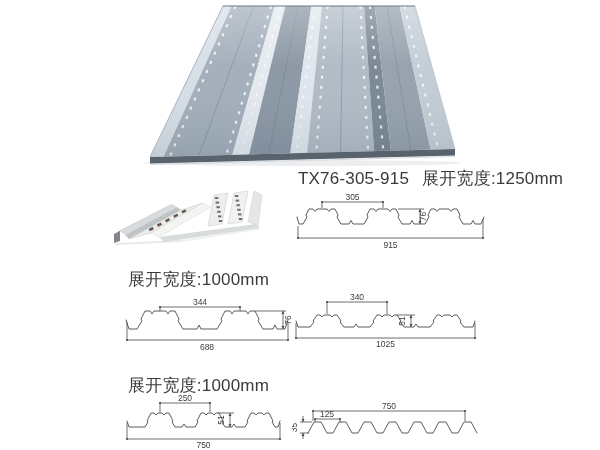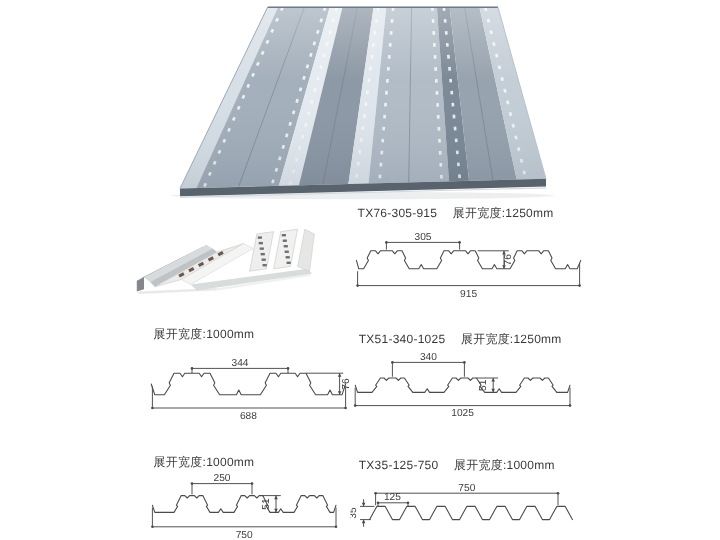--- a/index.html
+++ b/index.html
@@ -1,19 +1,19 @@
 <!DOCTYPE html>
 <html><head>
 <meta charset="utf-8">
 <style>
   html,body{margin:0;padding:0;background:#fff;}
   #screen{position:relative;width:600px;height:450px;background:#ffffff;overflow:hidden;
           font-family:"Liberation Sans","DejaVu Sans",sans-serif;}
   svg.abs{position:absolute;}
-  .title{position:absolute;font-size:10px;color:#3a3a3a;letter-spacing:.2px;white-space:nowrap;line-height:15px;}
+  .title{position:absolute;font-size:17px;color:#3a3a3a;letter-spacing:.2px;white-space:nowrap;line-height:15px;}
   .title .unfold{margin-left:13px;}
   .title.stacked span{display:block;margin-left:0;}
   .ln{stroke:#4a4a4a;stroke-width:.8;fill:none;}
   .profile{stroke:#4a4a4a;stroke-width:.9;fill:none;stroke-linejoin:round;stroke-linecap:round;}
   .dot{fill:#4a4a4a;}
   .ah{fill:#4a4a4a;stroke:none;}
   text.dim{font-family:"Liberation Sans","DejaVu Sans",sans-serif;font-size:8.5px;fill:#3d3d3d;}
 </style>
 </head>
 <body>
@@ -164,23 +164,20 @@
     </g>
     <g>
       <path class="ln" d="M9 28 V46 M170 28 V46"></path>
       <line class="ln" x1="9" y1="46" x2="170" y2="46"></line>
       <circle class="dot" cx="9" cy="46" r="1.1"></circle>
       <circle class="dot" cx="170" cy="46" r="1.1"></circle>
       <text class="dim" x="89" y="55.5" text-anchor="middle">688</text>
     </g>
   </svg>
 
-  <div class="title" style="left:299px;top:276px">
-    <span>TX51-340-1025</span><span class="unfold">展开宽度:1250mm</span>
-  </div>
   <svg class="abs" style="left:290px;top:292px" width="196" height="60" viewBox="0 0 196 60">
     <path class="profile" d="M6 29 l2 6 l12 0
       l4 -5 l-1 -1 l4 -6 l3 0 l2 2 l2 -2 l6 0 l2 2 l2 -2 l3 0 l4 6 l-1 1 l4 5
       l10 0 l2 -3 l2 3 l12 0
       l4 -5 l-1 -1 l4 -6 l3 0 l2 2 l2 -2 l6 0 l2 2 l2 -2 l3 0 l4 6 l-1 1 l4 5
       l10 0 l2 -3 l2 3 l12 0
       l4 -5 l-1 -1 l4 -6 l3 0 l2 2 l2 -2 l6 0 l2 2 l2 -2 l3 0 l4 6 l-1 1 l4 5
       l9 0 l2 -6"></path>
     <g>
       <path class="ln" d="M37 10 V22 M97 10 V22"></path>
@@ -232,23 +229,20 @@
     </g>
     <g>
       <path class="ln" d="M9 31 V47 M162 31 V47"></path>
       <line class="ln" x1="9" y1="47" x2="162" y2="47"></line>
       <circle class="dot" cx="9" cy="47" r="1.1"></circle>
       <circle class="dot" cx="162" cy="47" r="1.1"></circle>
       <text class="dim" x="85.5" y="56" text-anchor="middle">750</text>
     </g>
   </svg>
 
-  <div class="title" style="left:299px;top:381px">
-    <span>TX35-125-750</span><span class="unfold">展开宽度:1000mm</span>
-  </div>
   <svg class="abs" style="left:292px;top:402px" width="200" height="44" viewBox="0 0 200 44">
     <path class="profile" d="M16 31
       l6 -11 l7 0 l6 11 l6 0 l6 -11 l7 0 l6 11 l6 0 l6 -11 l7 0 l6 11 l6 0
       l6 -11 l7 0 l6 11 l6 0 l6 -11 l7 0 l6 11 l6 0 l6 -11 l7 0 l6 11 l6 0
       l6 -11 l7 0 l6 11"></path>
     <g>
       <path class="ln" d="M21 9 V19 M173 9 V19"></path>
       <line class="ln" x1="21" y1="9" x2="173" y2="9"></line>
       <circle class="dot" cx="21" cy="9" r="1.1"></circle>
       <circle class="dot" cx="173" cy="9" r="1.1"></circle>

